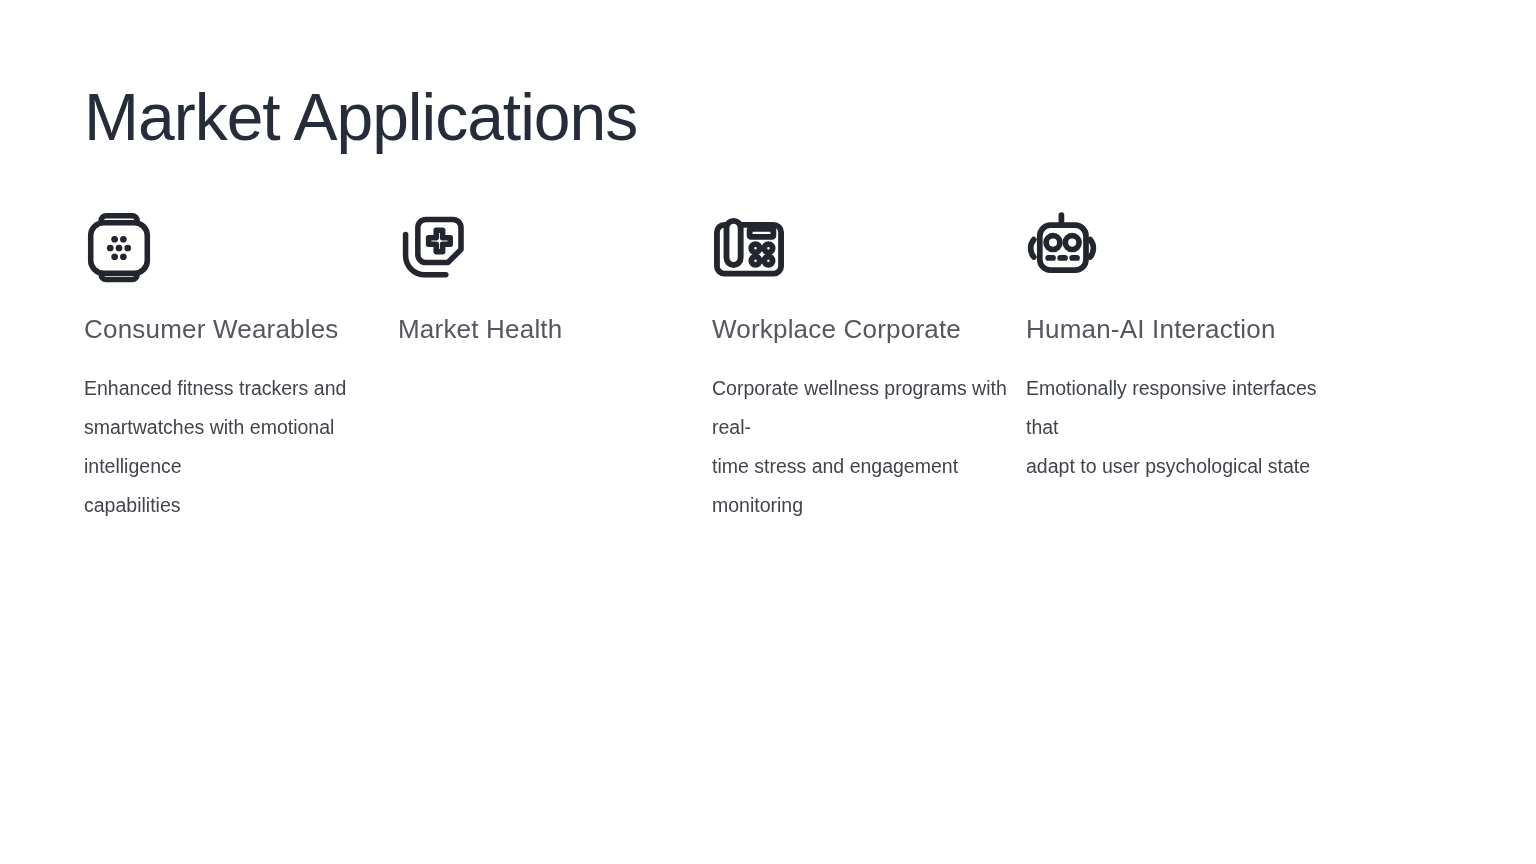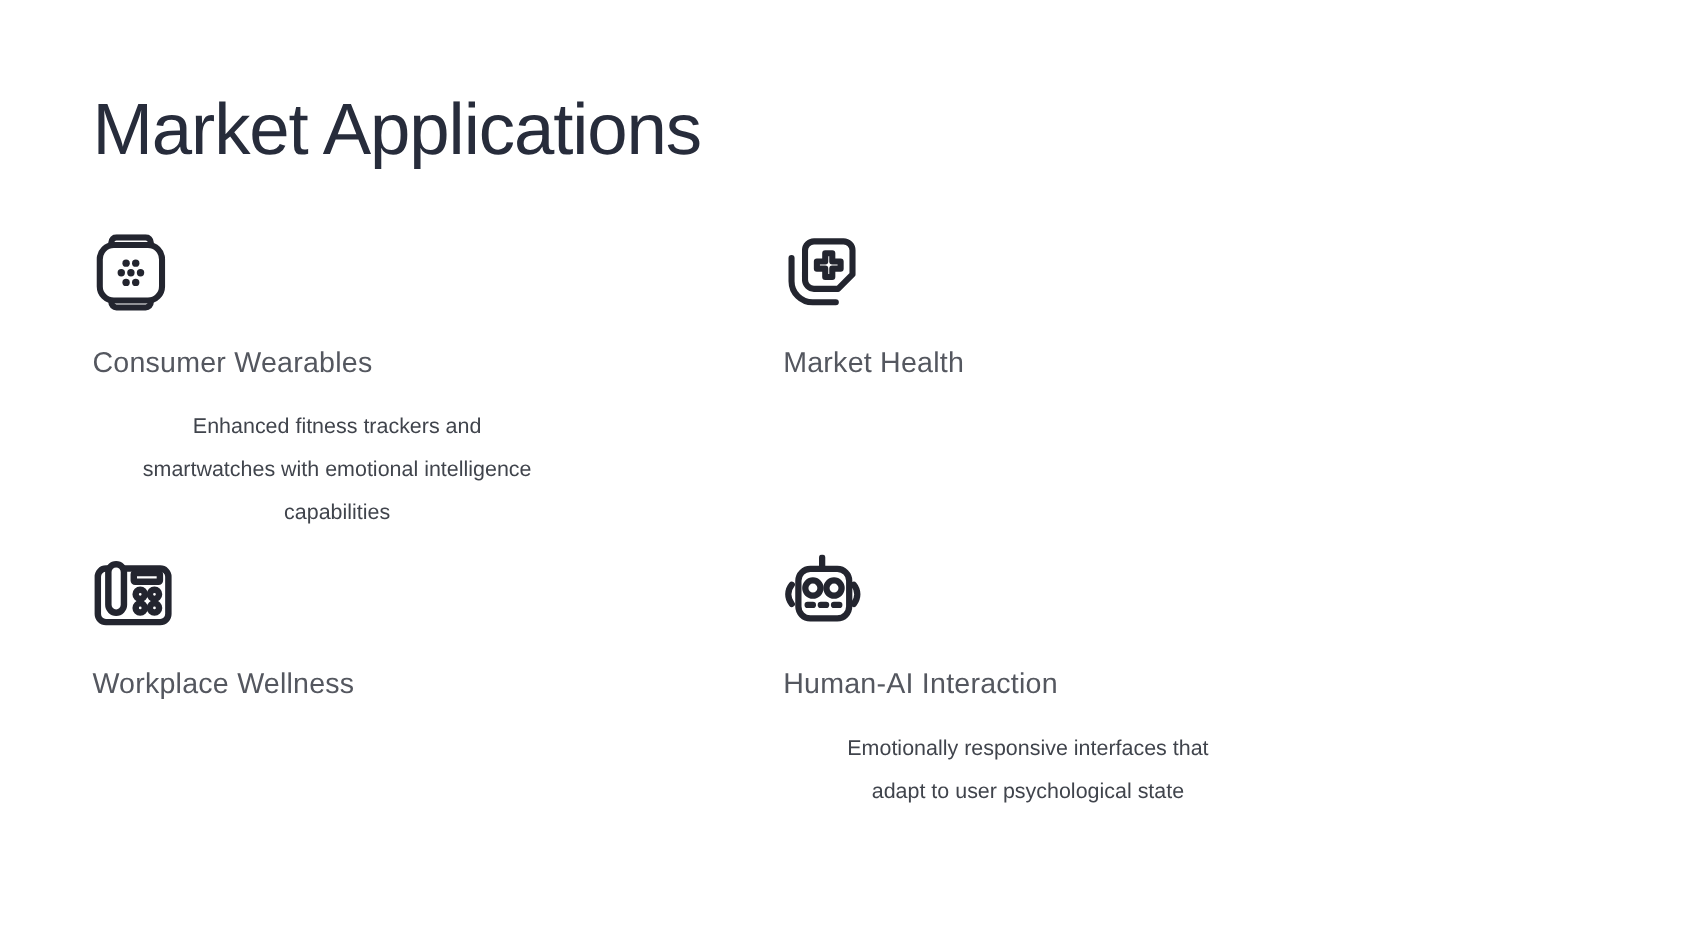--- a/index.html
+++ b/index.html
@@ -16,21 +16,21 @@
   .page-title {
     font-size: 66px;
     font-weight: 300;
     letter-spacing: -1px;
     line-height: 1.15;
     color: #272c3b;
     margin-bottom: 54px;
   }
   .apps-grid {
     display: grid;
-    grid-template-columns: repeat(2, 1fr);
+    grid-template-columns: repeat(4, 1fr);
     column-gap: 28px;
     row-gap: 52px;
     gap: 16px;
   }
   .app-card { min-width: 0; }
   .app-icon {
     height: 76px;
     display: flex;
     align-items: center;
     margin-bottom: 28px;
@@ -52,21 +52,20 @@
     color: #54575f;
     margin-bottom: 24px;
   }
   .app-desc {
     font-size: 19.5px;
     font-weight: 400;
     color: #40444c;
     line-height: 39px;
     white-space: pre-line;
     max-width: 445px;
-    text-align: center;
   }
 </style>
 </head>
 <body>
 
 <div class="slide">
 
   <h1 class="page-title">Market Applications</h1>
 
   <div class="apps-grid">
@@ -108,21 +107,23 @@
         <svg width="74" height="74" viewBox="0 0 24 24" aria-hidden="true">
           <rect class="ic-stroke" x="1.6" y="4.5" width="20.8" height="15.8" rx="2.4"></rect>
           <rect class="ic-stroke ic-white" x="4.7" y="3.2" width="4.6" height="14.3" rx="2.3"></rect>
           <rect class="ic-stroke" x="12.2" y="5.8" width="7.7" height="2.6" rx="0.4" stroke-width="1.5"></rect>
           <circle class="ic-stroke" cx="14.1" cy="12.1" r="1.35" stroke-width="1.6"></circle>
           <circle class="ic-stroke" cx="18.3" cy="12.1" r="1.35" stroke-width="1.6"></circle>
           <circle class="ic-stroke" cx="14.1" cy="16.1" r="1.35" stroke-width="1.6"></circle>
           <circle class="ic-stroke" cx="18.3" cy="16.1" r="1.35" stroke-width="1.6"></circle>
         </svg>
       </div>
-      <h2 class="app-title">Workplace Wellness</h2>
+      <h2 class="app-title">Workplace Corporate</h2>
+      <p class="app-desc">Corporate wellness programs with real-
+time stress and engagement monitoring</p>
     </div>
 
 
     <div class="app-card">
       <div class="app-icon">
         <svg width="72" height="72" viewBox="0 0 24 24" aria-hidden="true">
           <path class="ic-stroke" d="M11.8 4.4 V1.0"></path>
           <path class="ic-stroke" d="M2.6 9.2 a4.5 4.5 0 0 0 0 5.8"></path>
           <path class="ic-stroke" d="M21.4 9.2 a4.5 4.5 0 0 1 0 5.8"></path>
           <rect class="ic-stroke ic-white" x="4.6" y="4.4" width="15.4" height="15" rx="3.6"></rect>

